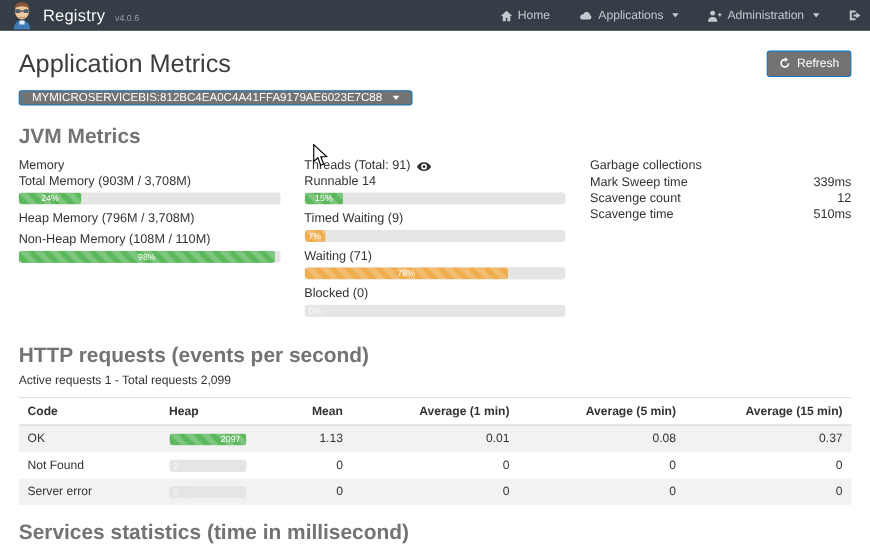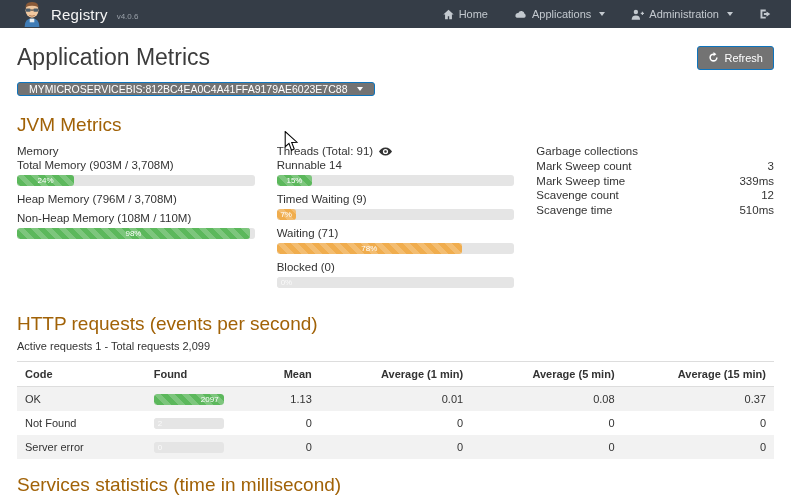--- a/index.html
+++ b/index.html
@@ -1,36 +1,36 @@
 <!DOCTYPE html>
 <html><head>
 <meta charset="utf-8">
 <style>
   * { margin:0; padding:0; box-sizing:border-box; }
   html,body { width:791px; height:500px; overflow:hidden; background:#fff;
     font-family:"Liberation Sans", sans-serif; color:#333; }
 
   
   .navbar { height:28px; background:#353d47; display:flex; align-items:center;
-    padding:0 20px; justify-content:space-between; }
+    padding:0 8px; justify-content:space-between; }
   .brand { display:flex; align-items:center; gap:7px; color:#f5f5f5; cursor:pointer; }
   .brand-name { font-size:15px; letter-spacing:.2px; }
   .brand-ver { font-size:8px; color:#9aa1a9; margin-left:2px; position:relative; top:2px; }
   .nav-right { display:flex; align-items:center; gap:26px; }
   .nav-item { display:flex; align-items:center; gap:5px; color:#c3c9cf; font-size:11px;
     cursor:pointer; text-decoration:none; }
   .nav-item svg { fill:#c3c9cf; }
   .caret { display:inline-block; width:0; height:0; border-left:3.5px solid transparent;
     border-right:3.5px solid transparent; border-top:4px solid currentColor; margin-left:3px; }
 
   
   .content { padding:0 17px; position:relative; }
   .page-header { display:flex; justify-content:space-between; align-items:center; margin-top:16px; }
   h1 { font-size:23px; font-weight:500; color:#3c3c3c; }
-  h2 { font-size:19px; font-weight:400; color:#a16207; }
+  h2 { font-size:19px; font-weight:700; color:#737373; }
 
   .btn { border-radius:3px; font-size:11px; color:#fff; background:#737373;
     border:1px solid #0e74bd; cursor:pointer; display:inline-flex; align-items:center; gap:5px;
     font-family:"Liberation Sans", sans-serif; }
   .btn-refresh { padding:5px 10px; }
   .btn-dropdown { padding:0 11px; margin-top:11px; font-size:10.5px; }
   .btn .caret { color:#fff; margin-left:5px; }
 
   
   .section-jvm h2 { margin-top:17px; margin-bottom:9px; }
@@ -203,24 +203,20 @@
             <div class="fill gray" style="width: 0%;">
                 <span>0%</span>
               </div>
           </div>
         </div>
       </div>
 
       <div>
         <div class="col-title">Garbage collections</div>
         <div class="gc-row">
-          <span>Mark Sweep count</span>
-          <span>3</span>
-        </div>
-        <div class="gc-row">
           <span>Mark Sweep time</span>
           <span>339ms</span>
         </div>
         <div class="gc-row">
           <span>Scavenge count</span>
           <span>12</span>
         </div>
         <div class="gc-row">
           <span>Scavenge time</span>
           <span>510ms</span>
@@ -231,21 +227,21 @@
   </div>
 
   
   <div class="section-http">
     <h2>HTTP requests (events per second)</h2>
     <div class="subtitle">Active requests 1 - Total requests 2,099</div>
     <table>
       <thead>
         <tr>
           <th style="width:17%">Code</th>
-          <th style="width:15%">Found</th>
+          <th style="width:15%">Heap</th>
           <th style="width:8%" class="num">Mean</th>
           <th style="width:20%" class="num">Average (1 min)</th>
           <th style="width:20%" class="num">Average (5 min)</th>
           <th style="width:20%" class="num">Average (15 min)</th>
         </tr>
       </thead>
       <tbody>
         <tr>
           <td>OK</td>
           <td>

